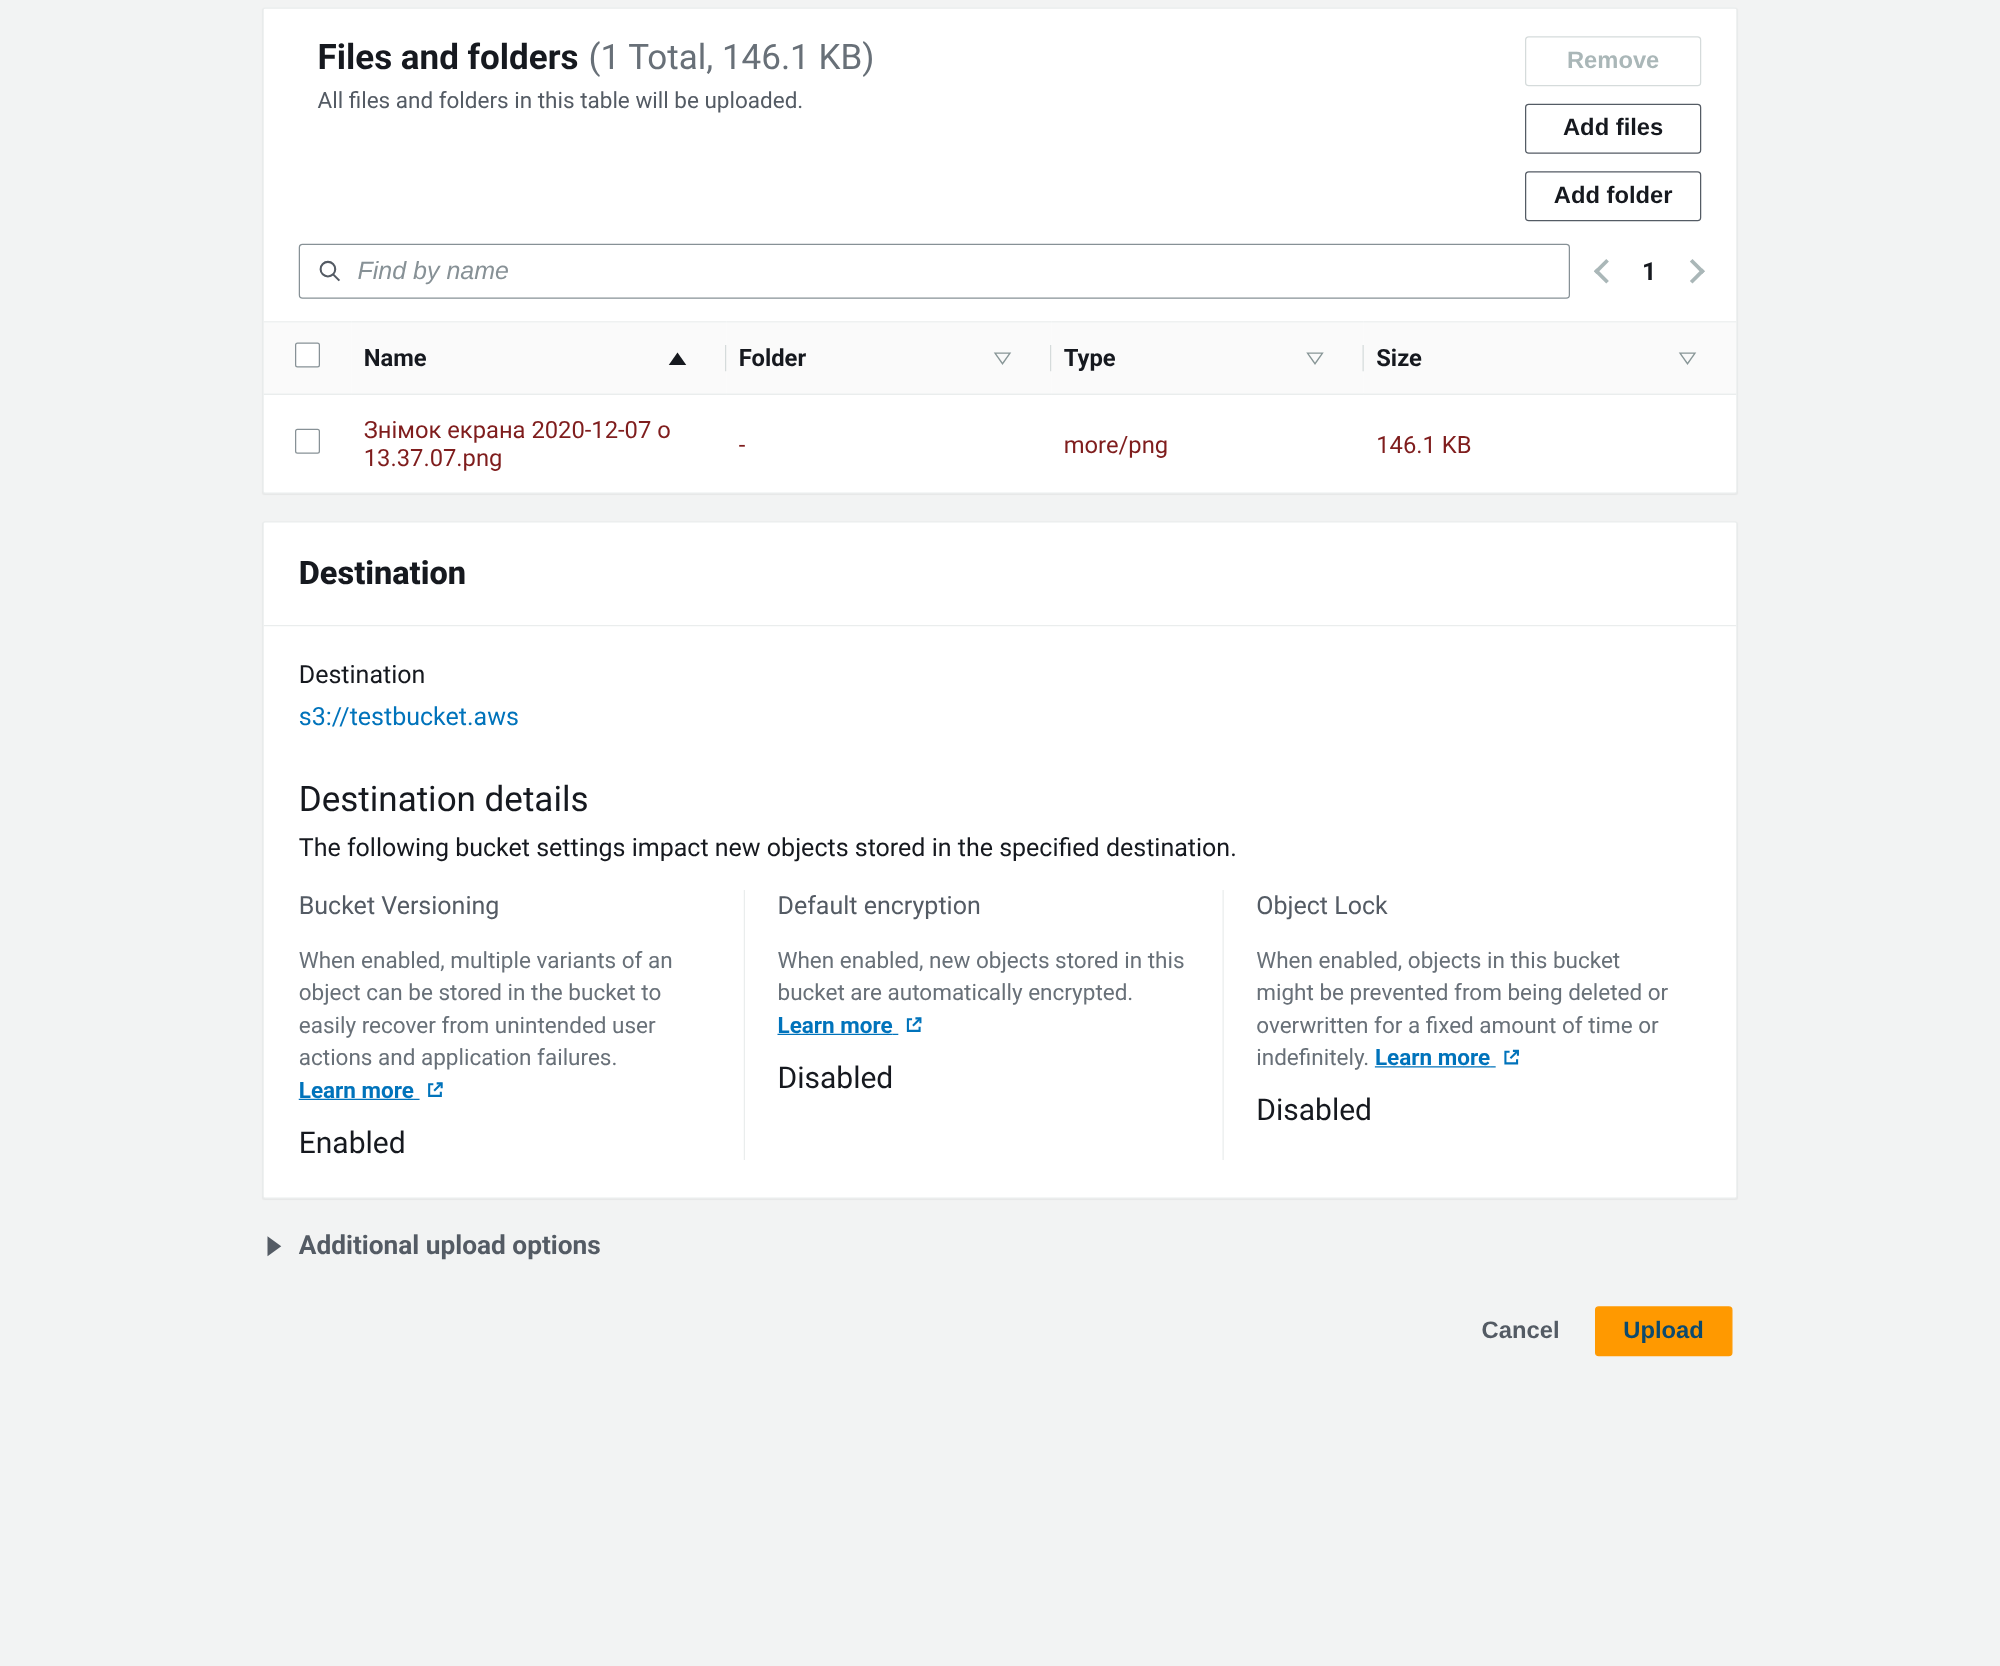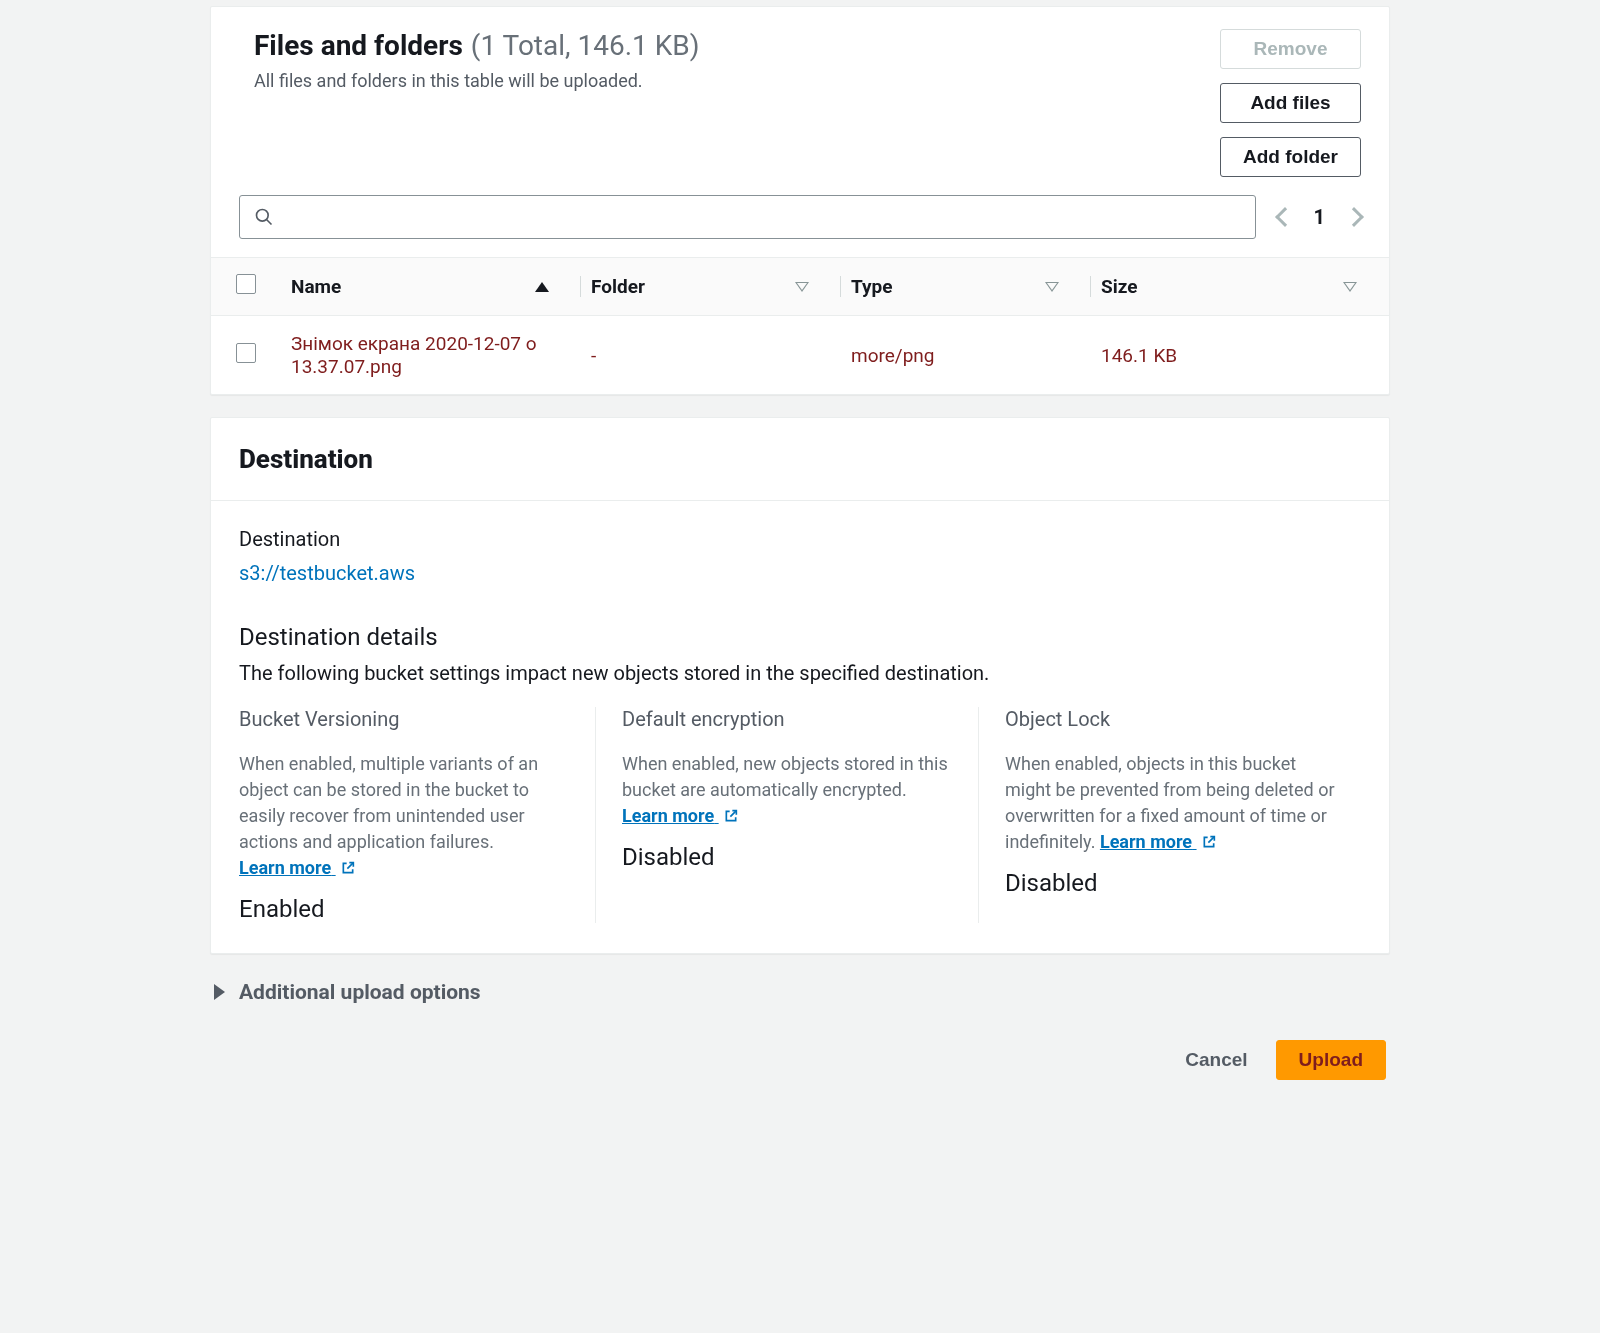--- a/index.html
+++ b/index.html
@@ -40,21 +40,21 @@
     cursor: pointer;
   }
   .btn.disabled {
     color: #aab7b8;
     border-color: #d5dbdb;
     cursor: default;
   }
   .btn.primary {
     background: #ff9900;
     border-color: #ff9900;
-    color: #7f1d1d;
+    color: #0c4a6e;
   }
   .btn.link-style {
     border: none;
     background: transparent;
     color: #545b64;
     font-weight: 700;
     font-size: 19px;
     padding: 8px 18px;
   }
 
@@ -121,21 +121,21 @@
   tbody tr { border-bottom: 1px solid #eaeded; }
   tbody tr:last-child { border-bottom:none; }
 
   
   .dest-header { padding: 26px 28px; border-bottom:1px solid #eaeded; }
   .dest-header h2 { font-size:26px; font-weight:800; }
   .dest-body { padding: 26px 28px 30px 28px; }
   .dest-label { font-size:20px; color:#16191f; margin-bottom:10px; }
   .dest-link { font-size:20px; color:#0073bb; text-decoration:none; }
 
-  .dest-details-title { font-size:24px; font-weight:400; margin-top:38px; margin-bottom:10px; color:#16191f; }
+  .dest-details-title { font-size:28px; font-weight:400; margin-top:38px; margin-bottom:10px; color:#16191f; }
   .dest-details-sub { font-size:20px; color:#16191f; margin-bottom:22px; }
 
   .detail-grid { display:flex; }
   .detail-col { flex:1; padding-right:26px; }
   .detail-col + .detail-col { border-left:1px solid #eaeded; padding-left:26px; }
   .detail-col h3 { font-size:20px; font-weight:400; color:#545b64; margin-bottom:20px; }
   .detail-col p { font-size:18px; color:#687078; line-height:1.45; }
   .learn-more { color:#0073bb; font-weight:700; white-space:nowrap; }
   .ext-icon { width:16px; height:16px; display:inline-block; vertical-align:-2px; margin-left:4px; }
   .detail-status { font-size:24px; color:#16191f; margin-top:14px; }
@@ -177,20 +177,21 @@
         <button class="btn">Add folder</button>
       </div>
     </div>
 
     <div class="search-row">
       <div class="search-box">
         <svg viewBox="0 0 24 24">
             <circle cx="10" cy="10" r="7"></circle>
             <line x1="21" y1="21" x2="15" y2="15"></line>
           </svg>
+        <input type="text" placeholder="Find by name" style="">
       </div>
       <div class="pagination">
         <span><span class="chevron left"></span></span>
         <span class="page-num">1</span>
         <span><span class="chevron right"></span></span>
       </div>
     </div>
 
     <table>
       <thead>

